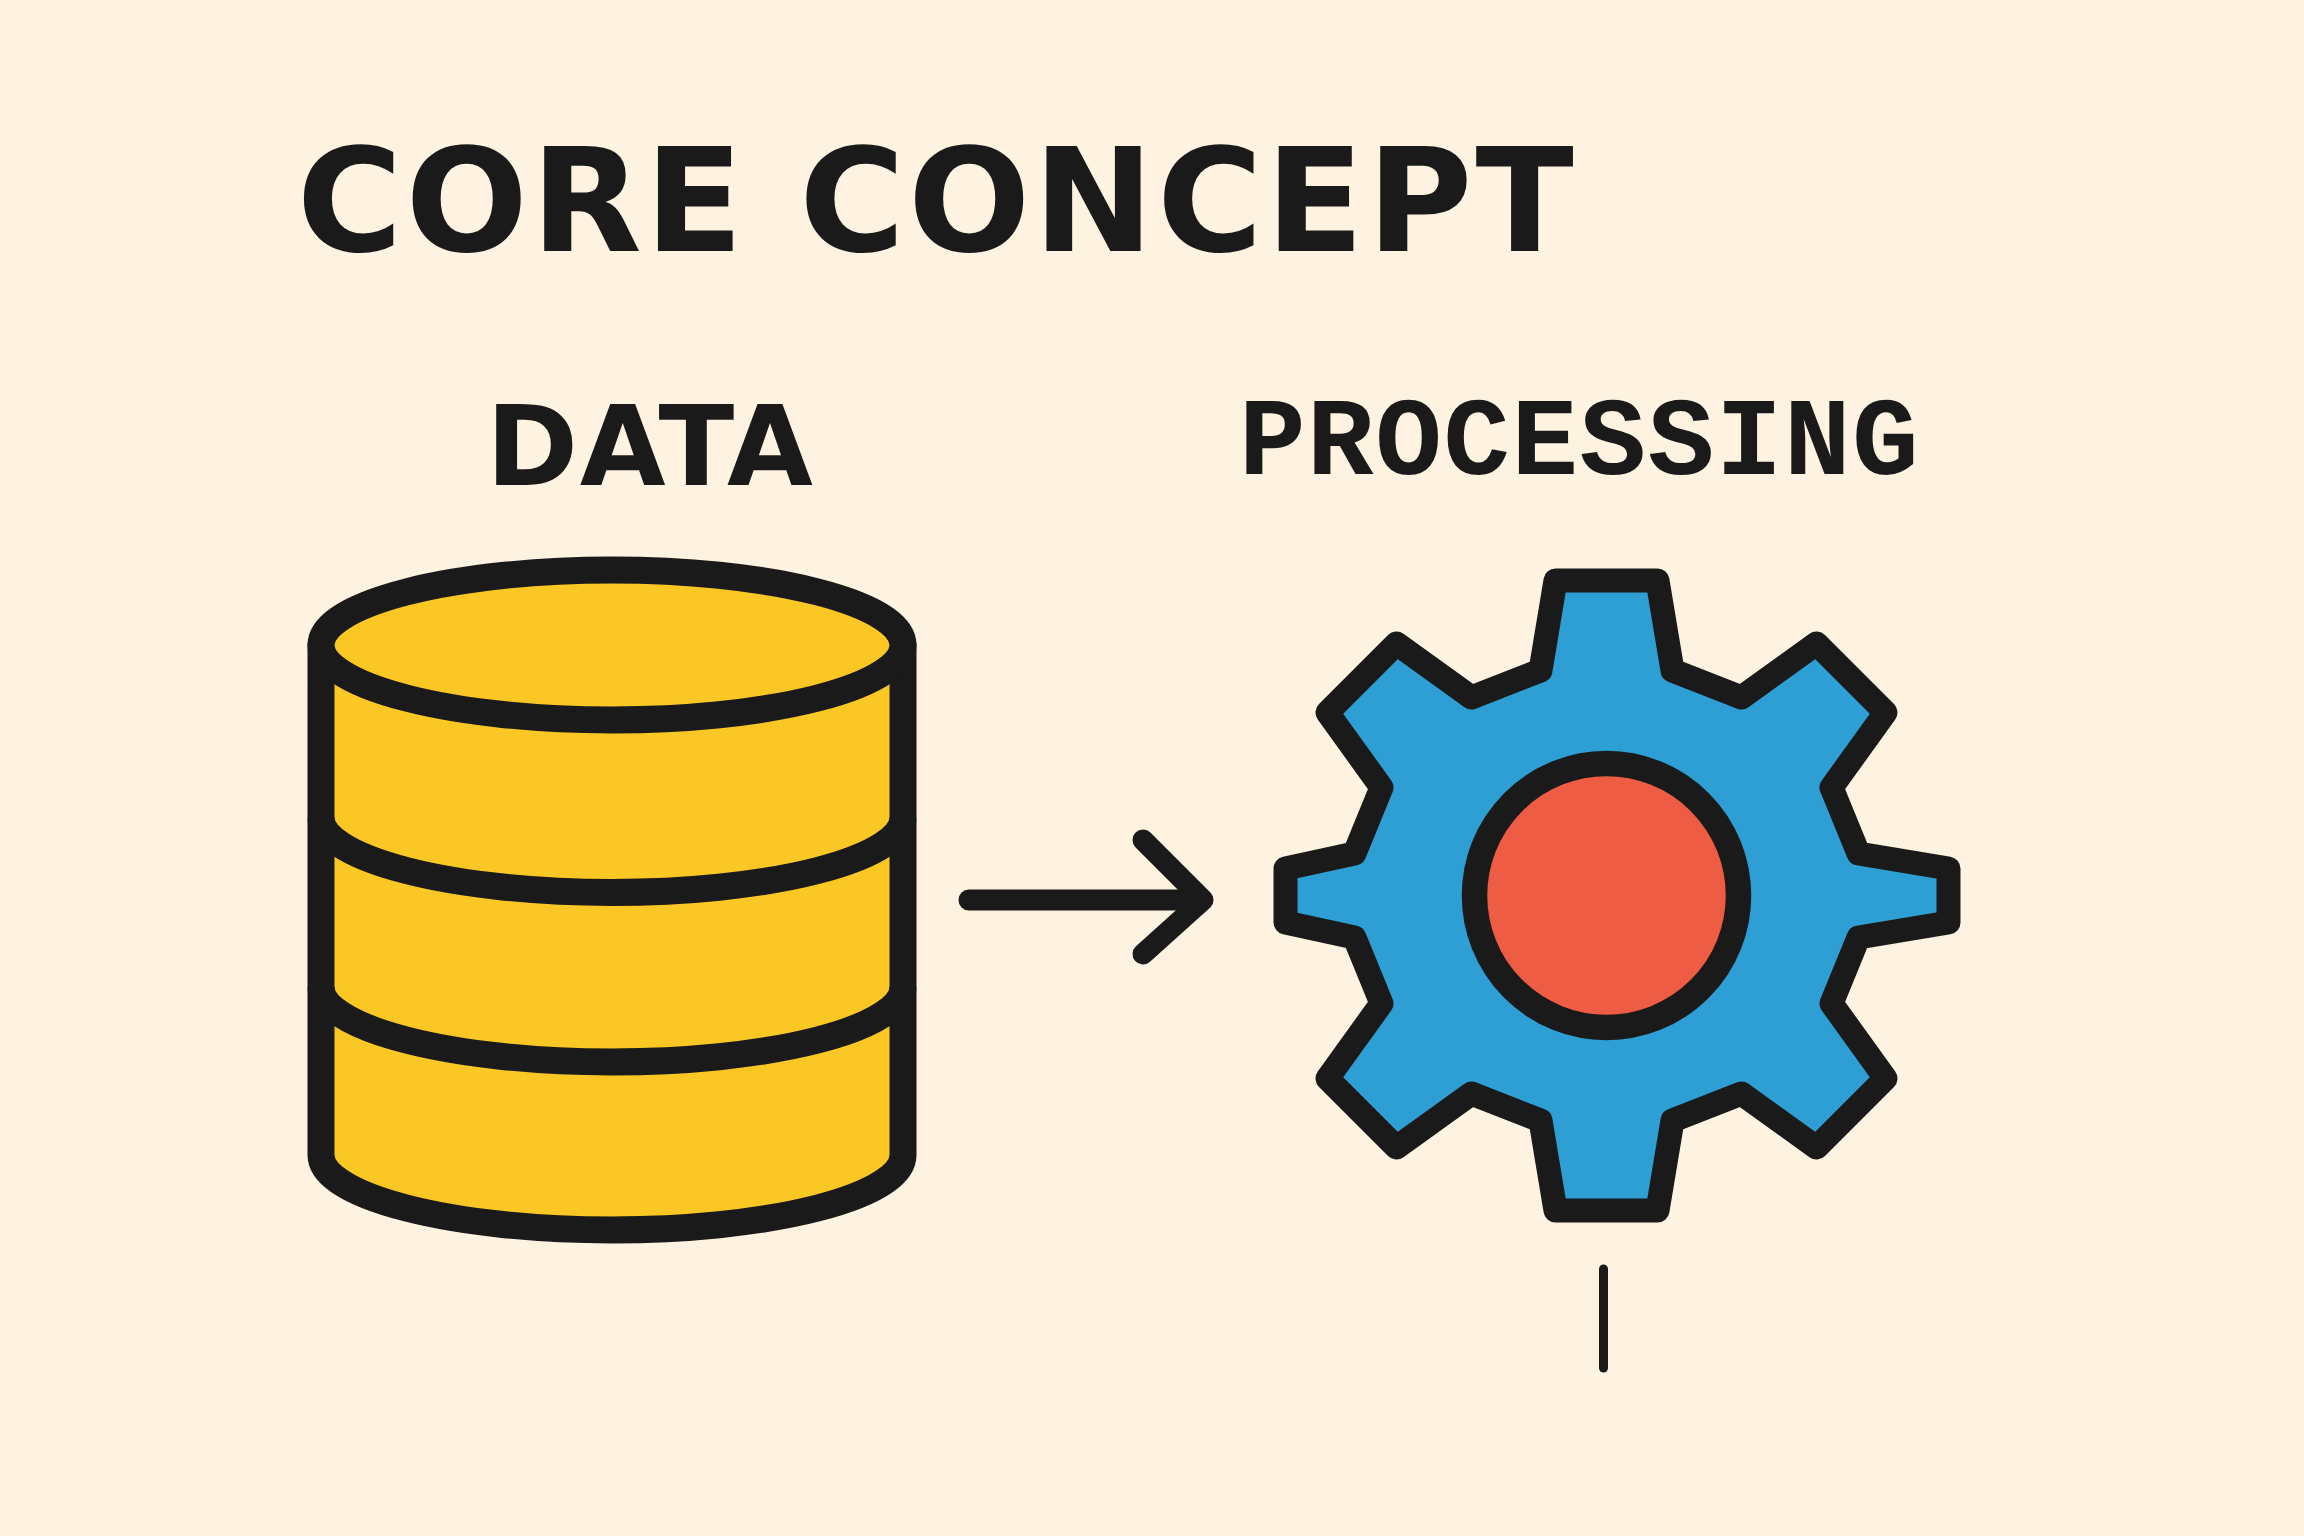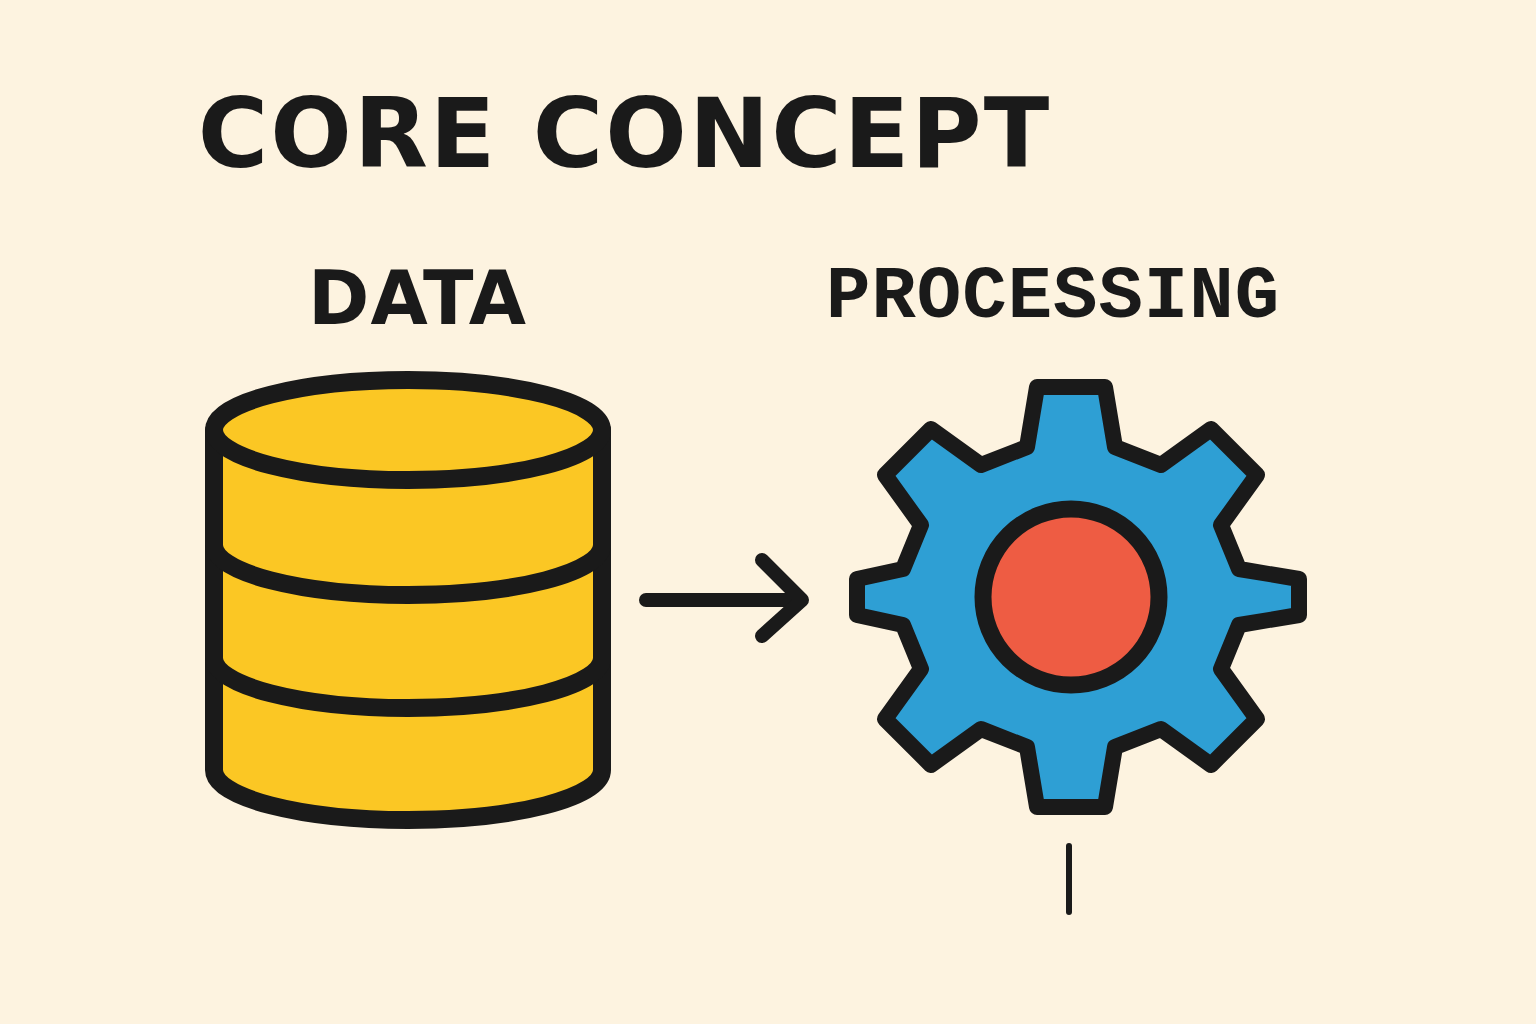--- a/index.html
+++ b/index.html
@@ -1,19 +1,19 @@
 <!DOCTYPE html>
 <html><head>
 <meta charset="utf-8">
 <style>
   html,body{margin:0;padding:0;}
   body{width:1536px;height:1024px;background:#fdf3e0;position:relative;overflow:hidden;font-family:"DejaVu Sans","Liberation Sans",sans-serif;}
   .title{position:absolute;left:0;width:1249px;top:78px;text-align:center;font-size:96px;font-weight:bold;color:#1a1a1a;letter-spacing:2px;}
   .lbl{position:absolute;font-size:74px;font-weight:bold;color:#1a1a1a;letter-spacing:1px;}
-  .lbl-data{left:308px;top:255px;}
+  .lbl-data{left:324px;top:255px;}
   .lbl-proc{left:826px;top:255px;font-family:Liberation Mono, monospace;}
   svg{position:absolute;left:0;top:0;}
 </style>
 </head>
 <body>
 
 <div class="title">CORE CONCEPT</div>
 <div class="lbl lbl-data">DATA</div>
 <div class="lbl lbl-proc">PROCESSING</div>
 

